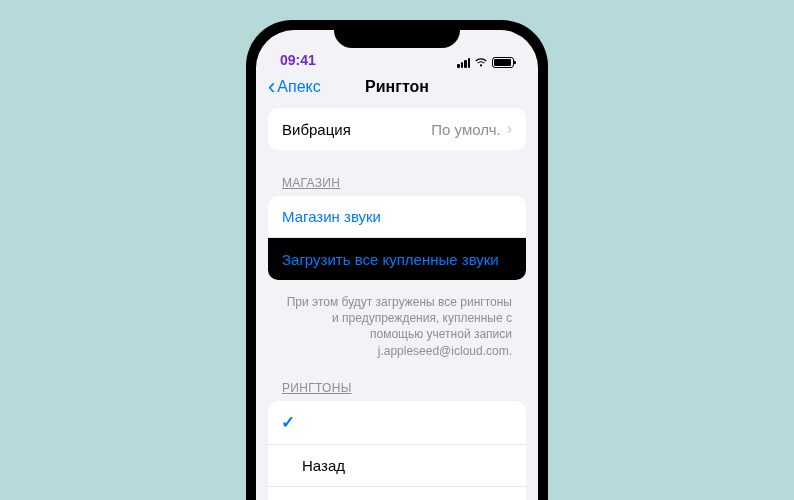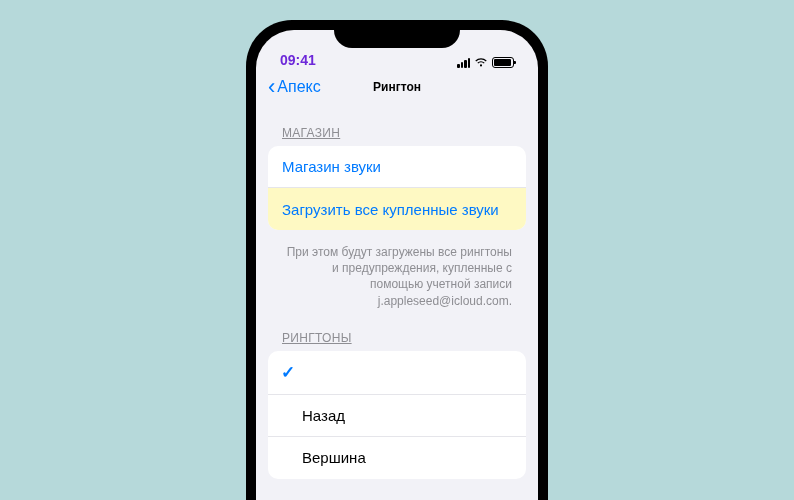--- a/index.html
+++ b/index.html
@@ -6,30 +6,30 @@
     body { background: #b6d9da; width: 794px; height: 500px; display: flex; justify-content: center; align-items: flex-start; padding-top: 20px; overflow: hidden; }
     .phone { width: 302px; height: 600px; background: #000; border-radius: 46px; padding: 10px; position: relative; }
     .screen { width: 100%; height: 100%; background: #f2f2f7; border-radius: 38px; overflow: hidden; position: relative; }
     .notch { position: absolute; top: 0; left: 50%; transform: translateX(-50%); width: 126px; height: 28px; background: #000; border-radius: 0 0 18px 18px; z-index: 10; }
     .status-bar { display: flex; justify-content: space-between; align-items: flex-end; padding: 10px 24px 0; height: 38px; font-size: 14px; font-weight: 700; color: #6d28d9; }
     .status-left { width: 60px; }
     .status-right { width: 70px; display: flex; justify-content: flex-end; align-items: center; gap: 4px; }
     .nav-bar { display: flex; align-items: center; padding: 8px 12px 10px; background: #f2f2f7; position: relative; }
     .back-btn { display: flex; align-items: center; color: #007aff; font-size: 16px; cursor: pointer; }
     .back-chevron { font-size: 22px; font-weight: 300; margin-right: 2px; line-height: 1; }
-    .nav-title { position: absolute; left: 50%; transform: translateX(-50%); font-size: 12px; font-weight: 600; color: #000; }
+    .nav-title { position: absolute; left: 50%; transform: translateX(-50%); font-size: 16px; font-weight: 600; color: #000; }
     .content { padding: 0 12px; }
     .cell-group { background: #fff; border-radius: 10px; overflow: hidden; margin-bottom: 8px; }
     .cell { display: flex; align-items: center; padding: 11px 14px; min-height: 42px; border-bottom: 0.5px solid #e5e5ea; position: relative; }
     .cell:last-child { border-bottom: none; }
     .cell-label { font-size: 15px; color: #000; flex: 1; }
     .cell-link { font-size: 15px; color: #007aff; flex: 1; }
     .cell-value { font-size: 15px; color: #8e8e93; margin-right: 6px; }
     .chevron-right { color: #c7c7cc; font-size: 16px; }
-    .cell-highlighted { background: #fef9c3; }
+    .cell-highlighted { background: #000000; }
     .section-header { font-size: 12px; color: #8e8e93; text-transform: uppercase; padding: 18px 14px 6px; letter-spacing: 0.3px; text-decoration: underline; }
     .section-footer { font-size: 12px; color: #8e8e93; padding: 6px 14px 4px; line-height: 1.35; text-align: right; }
     .check-col { width: 28px; display: flex; justify-content: center; }
     .checkmark { color: #007aff; font-size: 17px; font-weight: 600; }
     .ringtone-label { font-size: 15px; color: #000; }
     .ringtone-cell { padding: 11px 14px 11px 6px; }
     .signal-icon { display: inline-flex; align-items: flex-end; gap: 1px; }
     .signal-bar { width: 2.5px; background: #000; border-radius: 1px; }
     .wifi-icon { width: 14px; height: 11px; }
     .battery { width: 22px; height: 11px; border: 1px solid #000; border-radius: 3px; position: relative; }
@@ -62,20 +62,27 @@
 
     <div class="nav-bar">
       <div class="back-btn">
         <span class="back-chevron">‹</span>
         <span>Апекс</span>
       </div>
       <div class="nav-title">Рингтон</div>
     </div>
 
     <div class="content">
+      <div class="cell-group">
+        <div class="cell">
+          <span class="cell-label">Вибрация</span>
+          <span class="cell-value">По умолч.</span>
+          <span class="chevron-right">›</span>
+        </div>
+      </div>
 
       <div class="section-header">МАГАЗИН</div>
       <div class="cell-group">
         <div class="cell">
           <span class="cell-link">Магазин звуки</span>
         </div>
         <div class="cell cell-highlighted">
           <span class="cell-link">Загрузить все купленные звуки</span>
         </div>
       </div>

